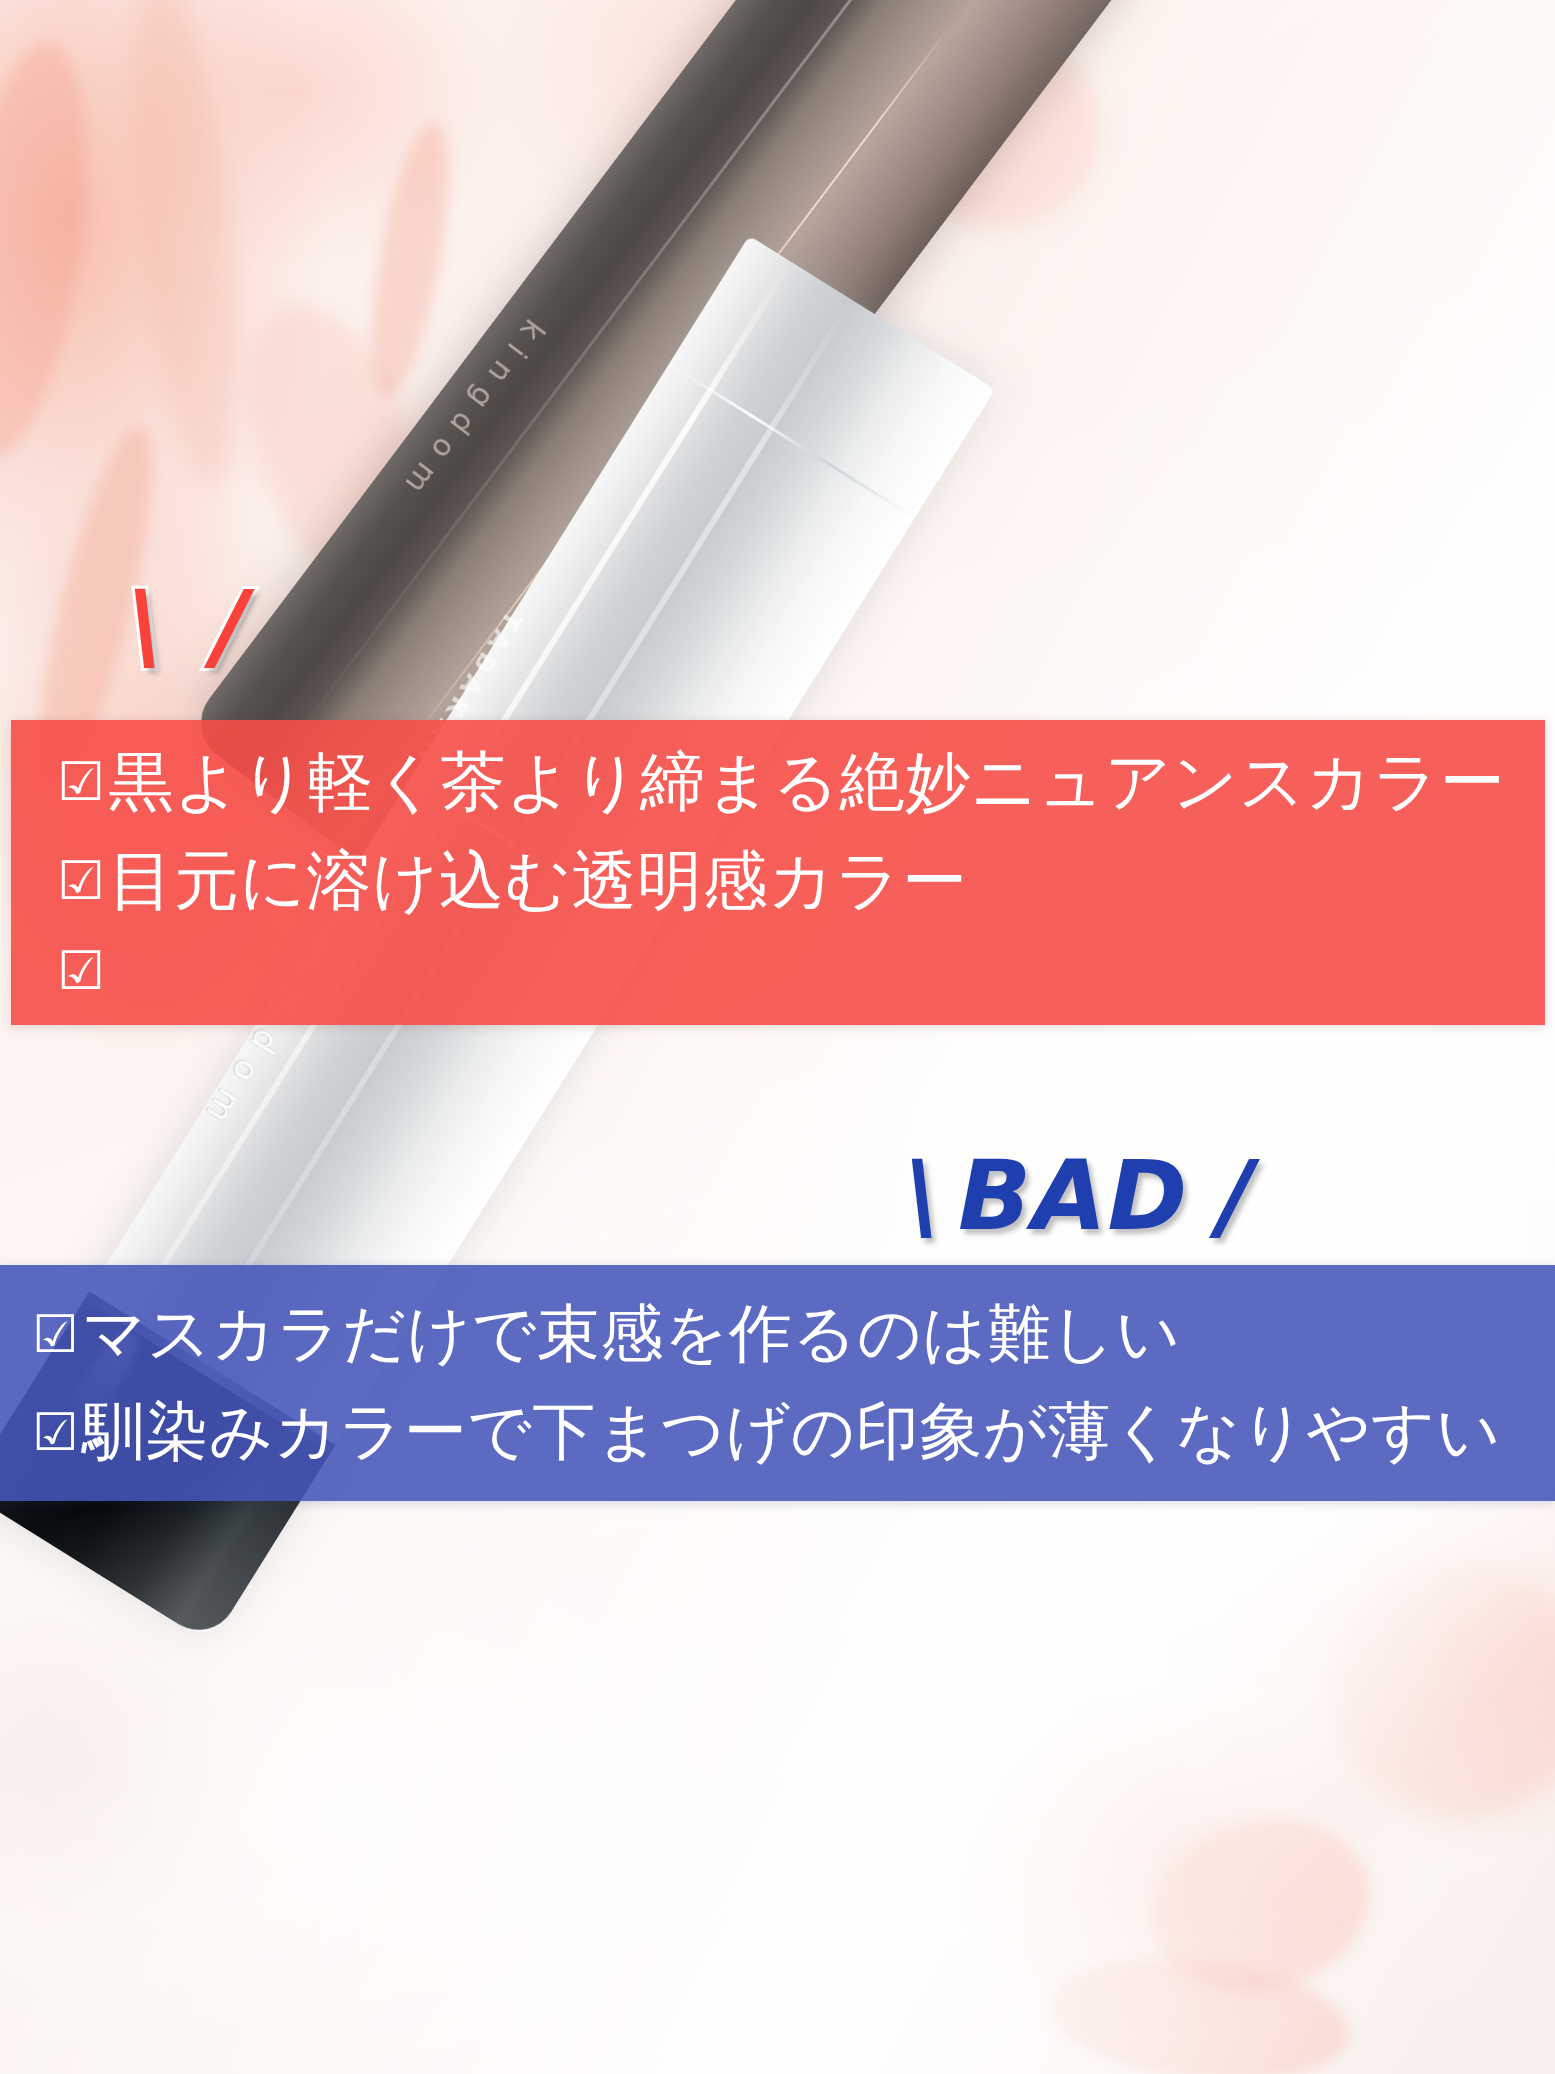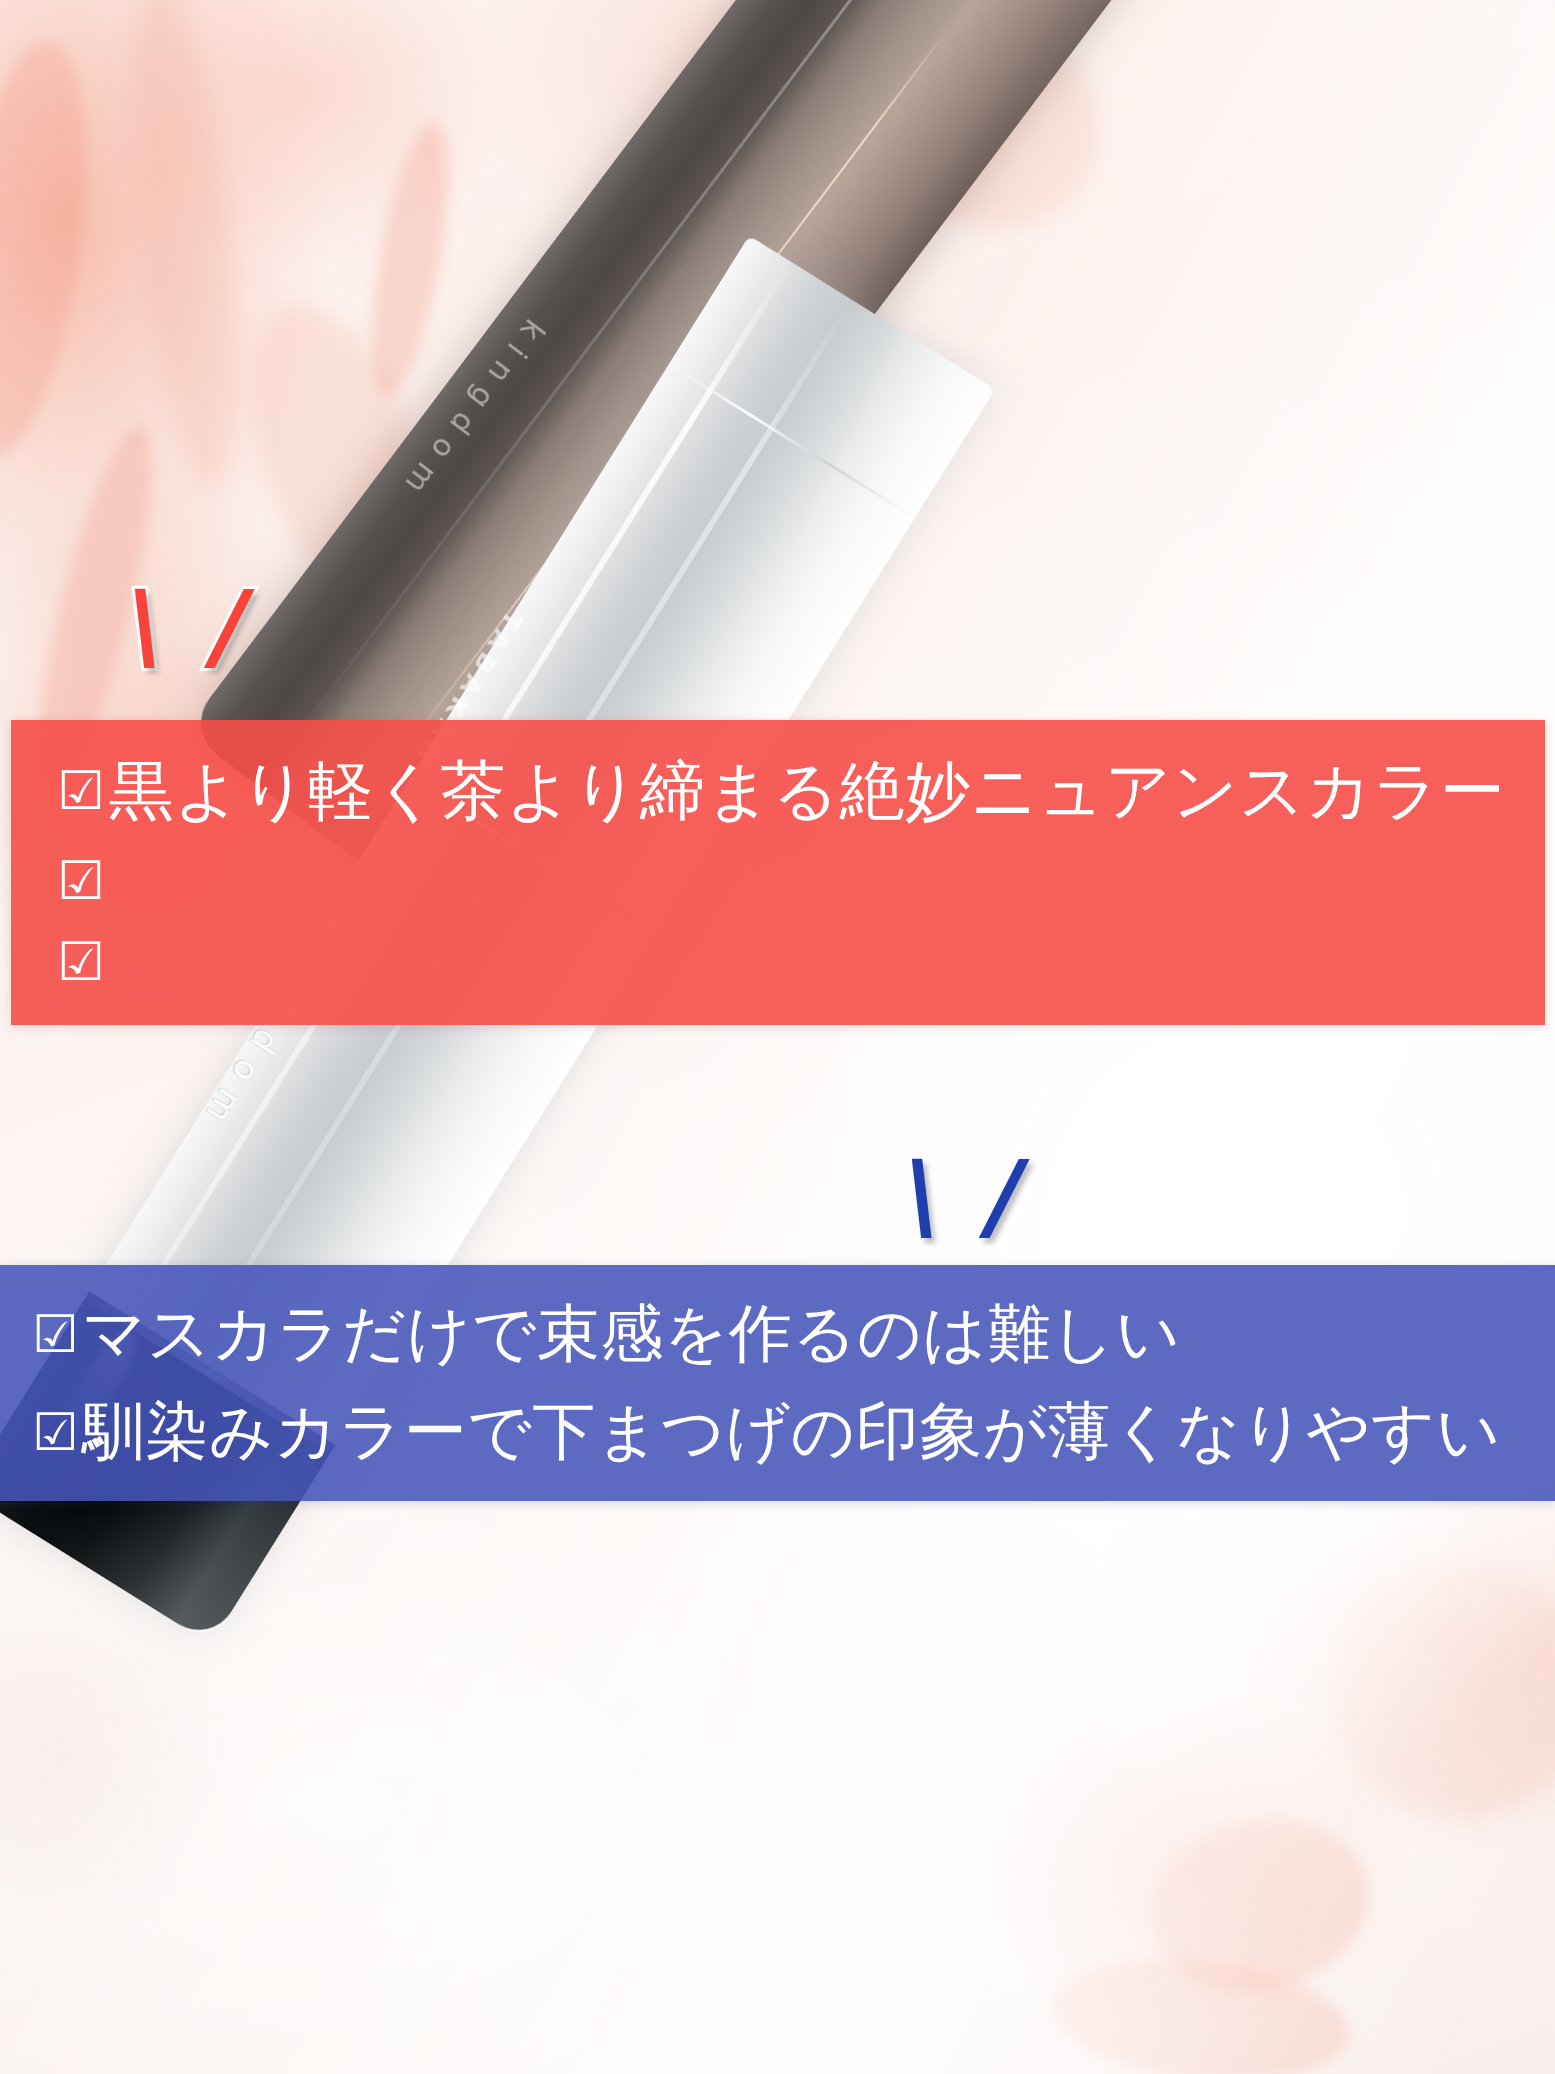--- a/index.html
+++ b/index.html
@@ -224,28 +224,30 @@
     <span class="slash slash-r">/</span>
   </div>
 
   <div class="callout" id="good-box">
     <div class="line">
       <span class="cb">☑</span>
       <span>黒より軽く茶より締まる絶妙ニュアンスカラー</span>
     </div>
     <div class="line">
       <span class="cb">☑</span>
+      <span>目元に溶け込む透明感カラー</span>
     </div>
     <div class="line">
       <span class="cb">☑</span>
     </div>
   </div>
 
   <div class="banner" id="bad-banner">
     <span class="slash slash-l">\</span>
+    <span class="word">BAD</span>
     <span class="slash slash-r">/</span>
   </div>
 
   <div class="callout" id="bad-box">
     <div class="line">
       <span class="cb">☑</span>
       <span>マスカラだけで束感を作るのは難しい</span>
     </div>
     <div class="line">
       <span class="cb">☑</span>

